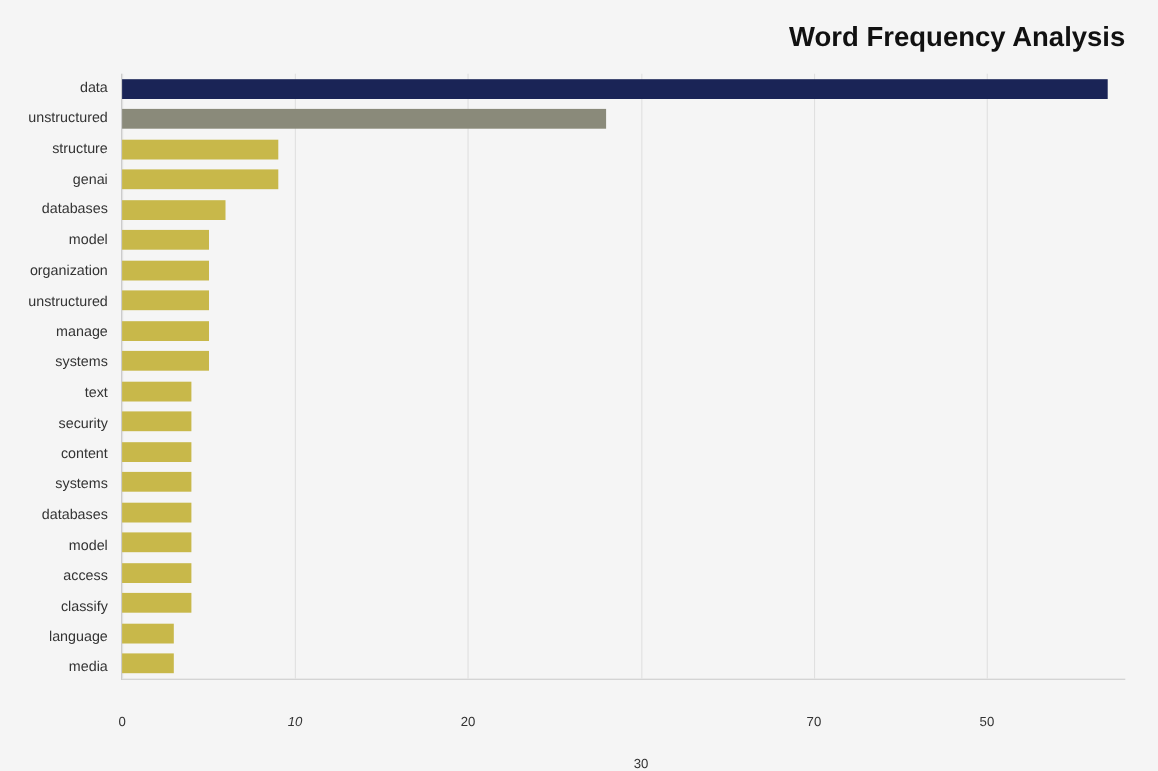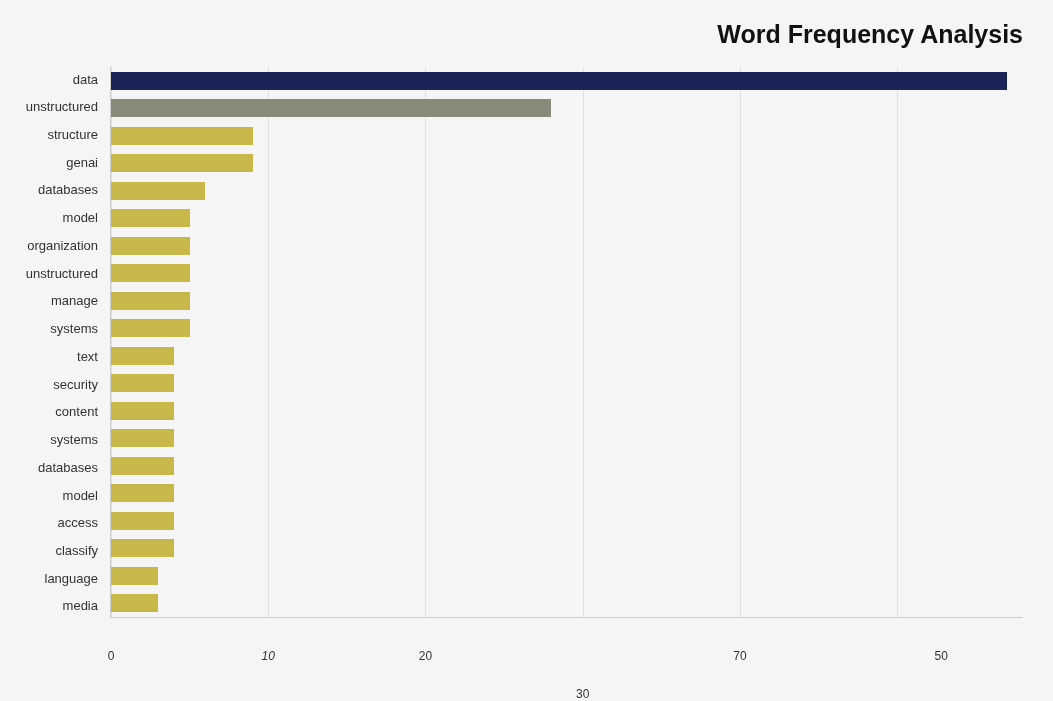--- a/index.html
+++ b/index.html
@@ -201,17 +201,17 @@
         </div>
         <div class="bar-row">
           <div class="bar bar-gold" style="width: 5.17241%;"></div>
         </div>
         <div class="x-axis">
           <div class="x-tick" style="left: 0%;">0</div>
           <div class="x-tick" style="left: 17.2414%; font-style: italic;">10</div>
           <div class="x-tick" style="left: 34.4828%;">20</div>
           <div class="x-tick" style="left: 51.7241%; margin-top: 38px;">30</div>
           <div class="x-tick" style="left: 68.9655%;">70</div>
-          <div class="x-tick" style="left: 86.2069%; margin-left: 44px;">50</div>
+          <div class="x-tick" style="left: 86.2069%;">50</div>
         </div>
       </div>
   </div>
 </div>
 
 </body></html>

